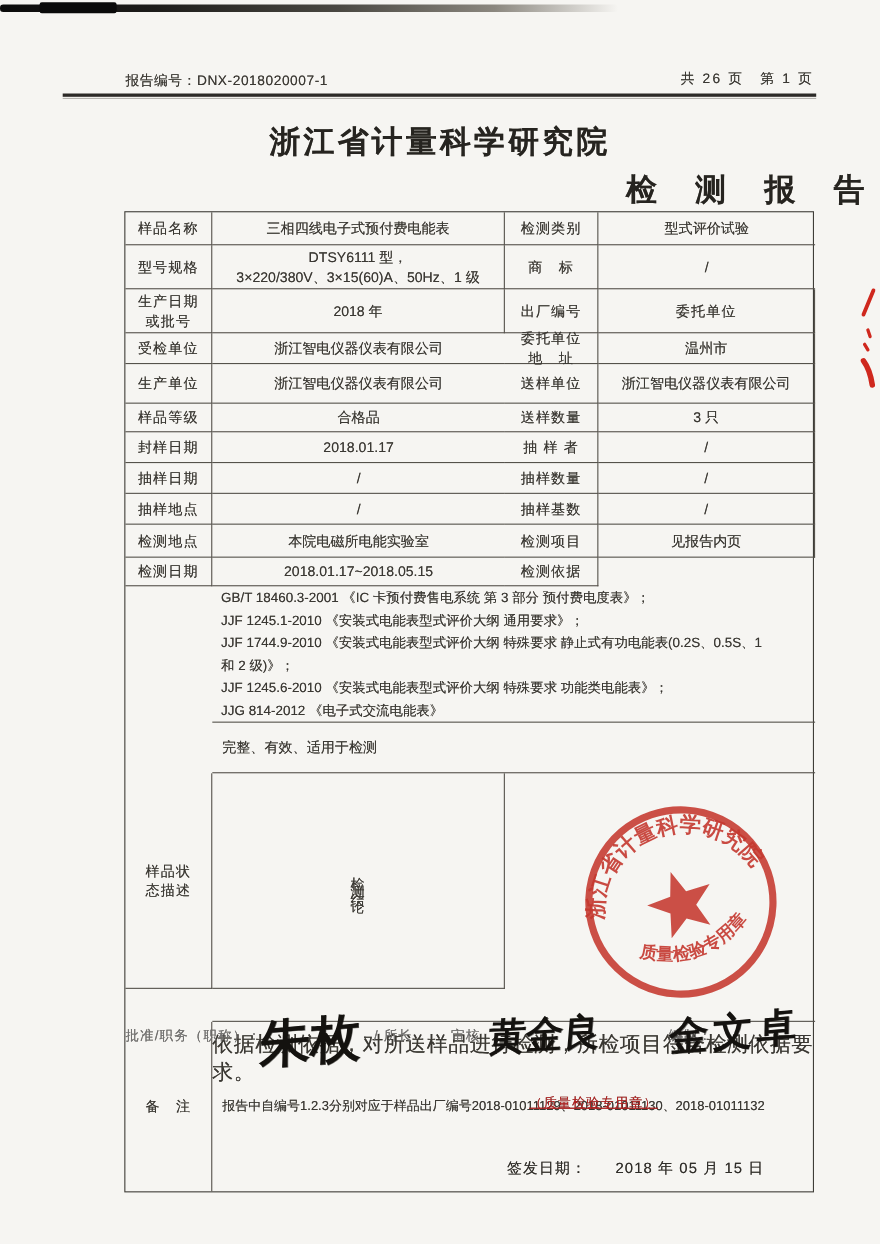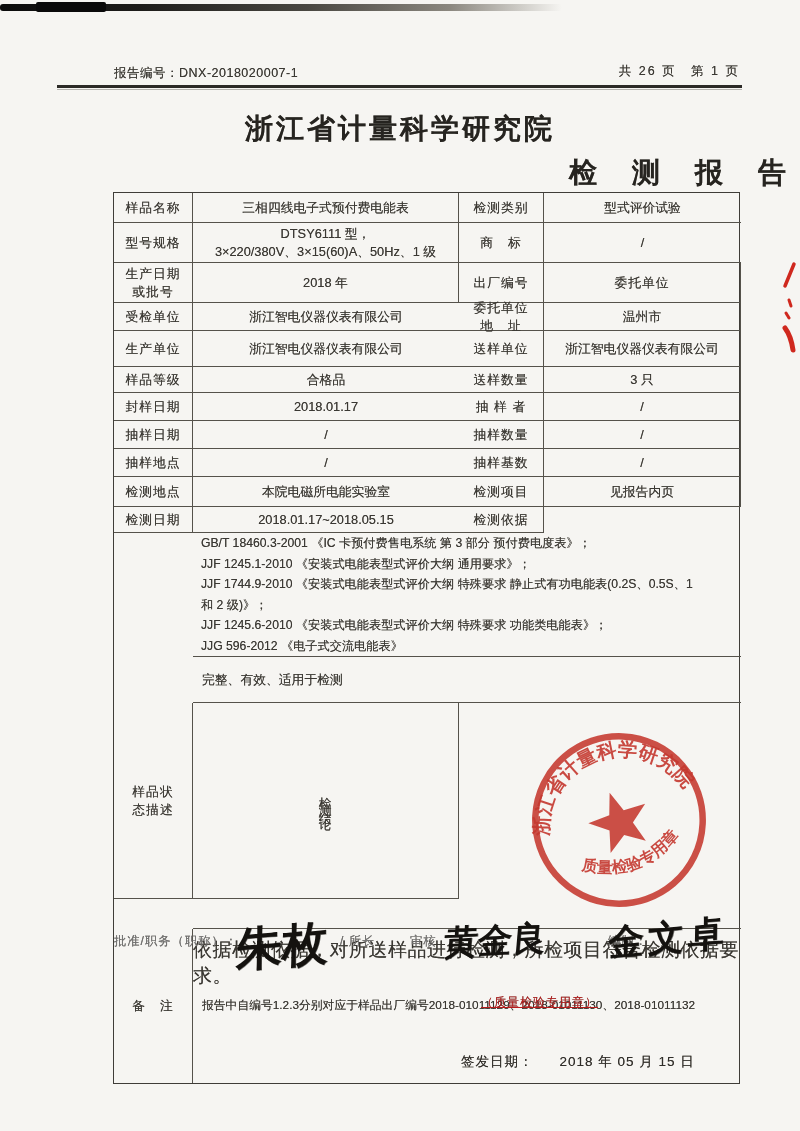--- a/index.html
+++ b/index.html
@@ -139,21 +139,21 @@
     <div class="cell lbl txt">检测日期</div>
     <div class="cell last-col txt">2018.01.17~2018.05.15</div>
 
     <div class="cell lbl txt">检测依据</div>
     <div class="cell last-col span3 basis">
       <div class="txt">GB/T 18460.3-2001 《IC 卡预付费售电系统 第 3 部分 预付费电度表》；</div>
       <div class="txt">JJF 1245.1-2010 《安装式电能表型式评价大纲 通用要求》；</div>
       <div class="txt">JJF 1744.9-2010 《安装式电能表型式评价大纲 特殊要求 静止式有功电能表(0.2S、0.5S、1</div>
       <div class="txt">和 2 级)》；</div>
       <div class="txt">JJF 1245.6-2010 《安装式电能表型式评价大纲 特殊要求 功能类电能表》；</div>
-      <div class="txt">JJG 596-2012 《电子式交流电能表》</div>
+      <div class="txt">JJG 814-2012 《电子式交流电能表》</div>
     </div>
 
     <div class="cell last-col span3 left txt">完整、有效、适用于检测</div>
     <div class="cell lbl txt">样品状
 态描述</div>
 
     <div class="cell lbl">
       <span class="v-label txt">检测结论</span>
     </div>
     <div class="cell last-col span3 conclusion-cell">

